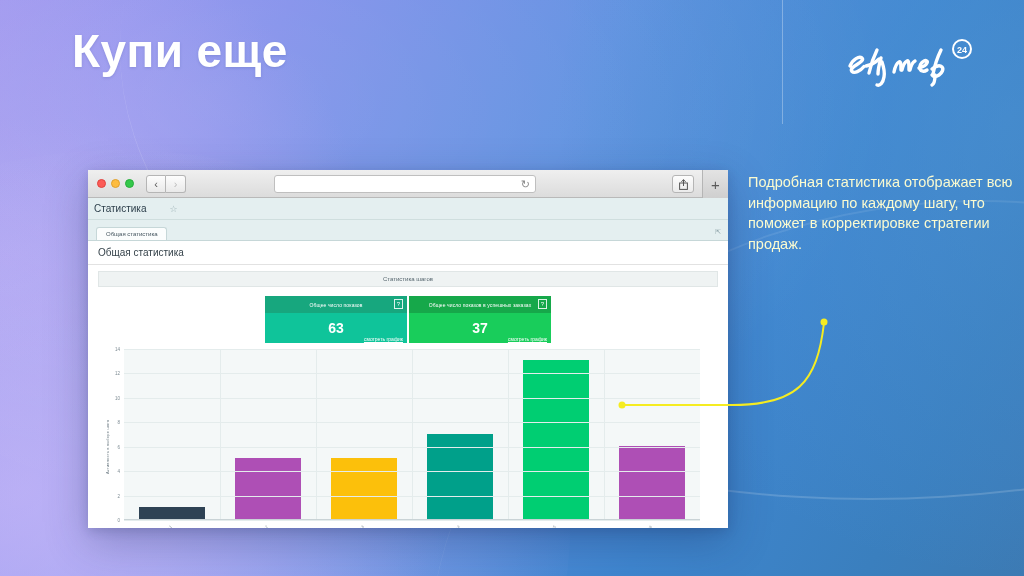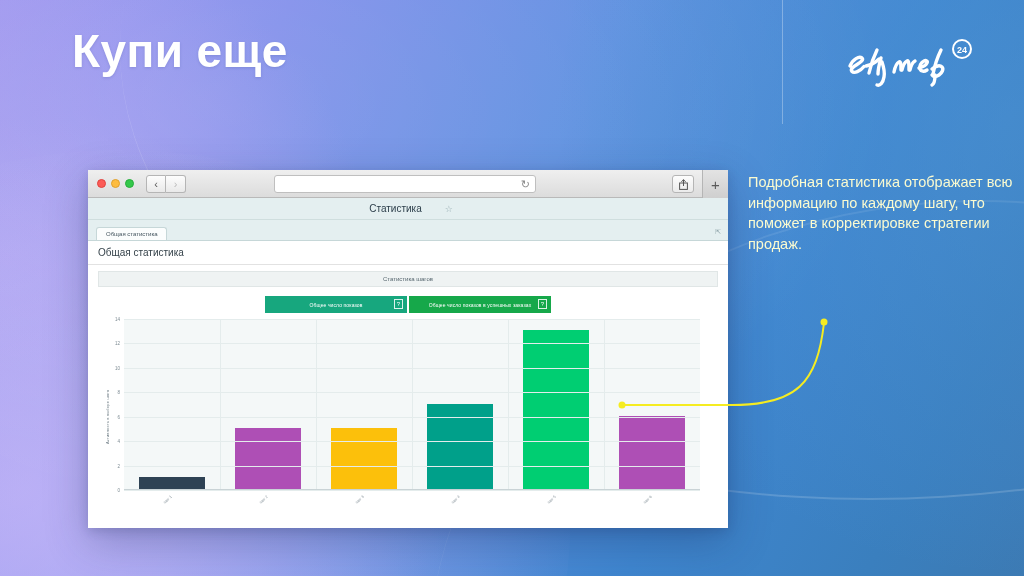--- a/index.html
+++ b/index.html
@@ -111,21 +111,21 @@
     position:absolute; right:0; top:0; width:26px; height:28px;
     background:linear-gradient(#e3e3e3,#cfcfcf);
     border-left:1px solid #b5b5b5;
     display:flex; align-items:center; justify-content:center;
     font-size:15px; color:#5a5a5a;
   }
 
   
   .pagehead {
     background:#e4eff0; border-bottom:1px solid #cfdede;
-    height:22px; display:flex; align-items:center; padding-left:6px; gap:23px;justify-content:center;
+    height:22px; display:flex; align-items:center; padding-left:6px; gap:23px;
   }
   .pagehead-title { font-size:10px; color:#2c3e4a; }
   .star { font-size:9px; color:#9bb0b5; }
   .tabstrip {
     background:#e4eff0; height:21px; position:relative;
     display:flex; align-items:flex-end; padding-left:8px;
     border-bottom:1px solid #c6d7d8;
   }
   .tab {
     background:#fbfdfd; border:1px solid #c6d7d8; border-bottom:none;
@@ -298,25 +298,33 @@
   <div class="content">
 
     <div class="panel-head">Статистика шагов</div>
 
     <div class="cards">
       <div class="card c1">
         <div class="card-top">
           <span class="card-label">Общее число показов</span>
           <span class="qmark">?</span>
         </div>
+        <div class="card-body">
+          <span class="card-value">63</span>
+          <span class="card-link">смотреть график</span>
+        </div>
       </div>
       <div class="card c2">
         <div class="card-top">
           <span class="card-label">Общее число показов в успешных заказах</span>
           <span class="qmark">?</span>
+        </div>
+        <div class="card-body">
+          <span class="card-value">37</span>
+          <span class="card-link">смотреть график</span>
         </div>
       </div>
     </div>
 
     <div class="chart-wrap">
       <div class="ylabel">Активность в выборе шага</div>
       <div class="yticks" id="yticks">
           <div class="ytick" style="top: 171px;">0</div>
           <div class="ytick" style="top: 146.571px;">2</div>
           <div class="ytick" style="top: 122.143px;">4</div>

